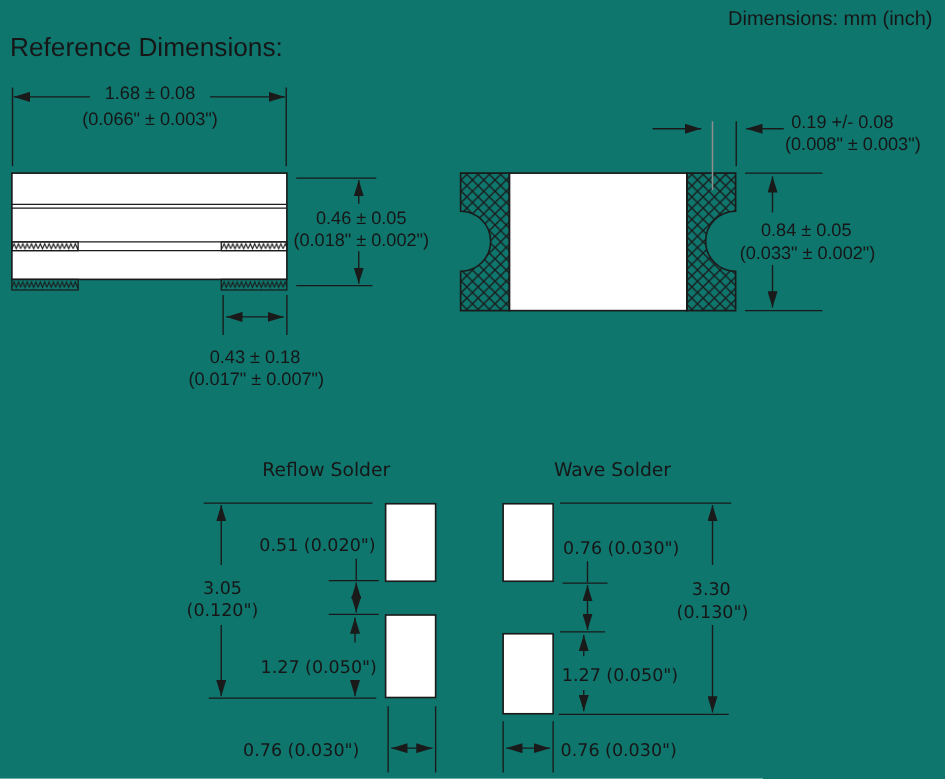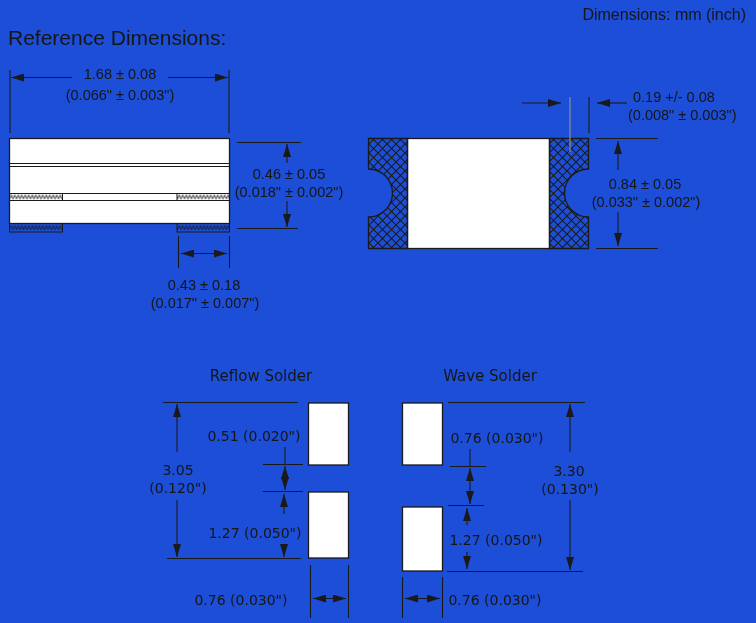--- a/index.html
+++ b/index.html
@@ -1,16 +1,16 @@
 <!DOCTYPE html>
 <html><head>
 <meta charset="utf-8">
 <style>
   html,body{margin:0;padding:0;background:#fff;}
-  .canvas{position:relative;width:756px;height:623px;background:#1d4ed8;overflow:hidden;
+  .canvas{position:relative;width:756px;height:623px;background:#0f766e;overflow:hidden;
           font-family:"Liberation Sans",sans-serif;}
   svg{position:absolute;left:0;top:0;}
   svg text{fill:#161616;}
   .t-title{font-size:21px;font-family:"Liberation Sans",sans-serif;}
   .t-note{font-size:16px;font-family:"Liberation Sans",sans-serif;}
   .t-dim{font-size:14.5px;font-family:"Liberation Sans",sans-serif;}
   .t-dim2{font-size:14px;font-family:"DejaVu Sans","Liberation Sans",sans-serif;}
   .t-solder{font-size:15px;font-family:"DejaVu Sans","Liberation Sans",sans-serif;}
   .ln{stroke:#1a1a1a;stroke-width:1.1;fill:none;}
   .ln-gray{stroke:#8f8f8f;stroke-width:1.2;fill:none;}

